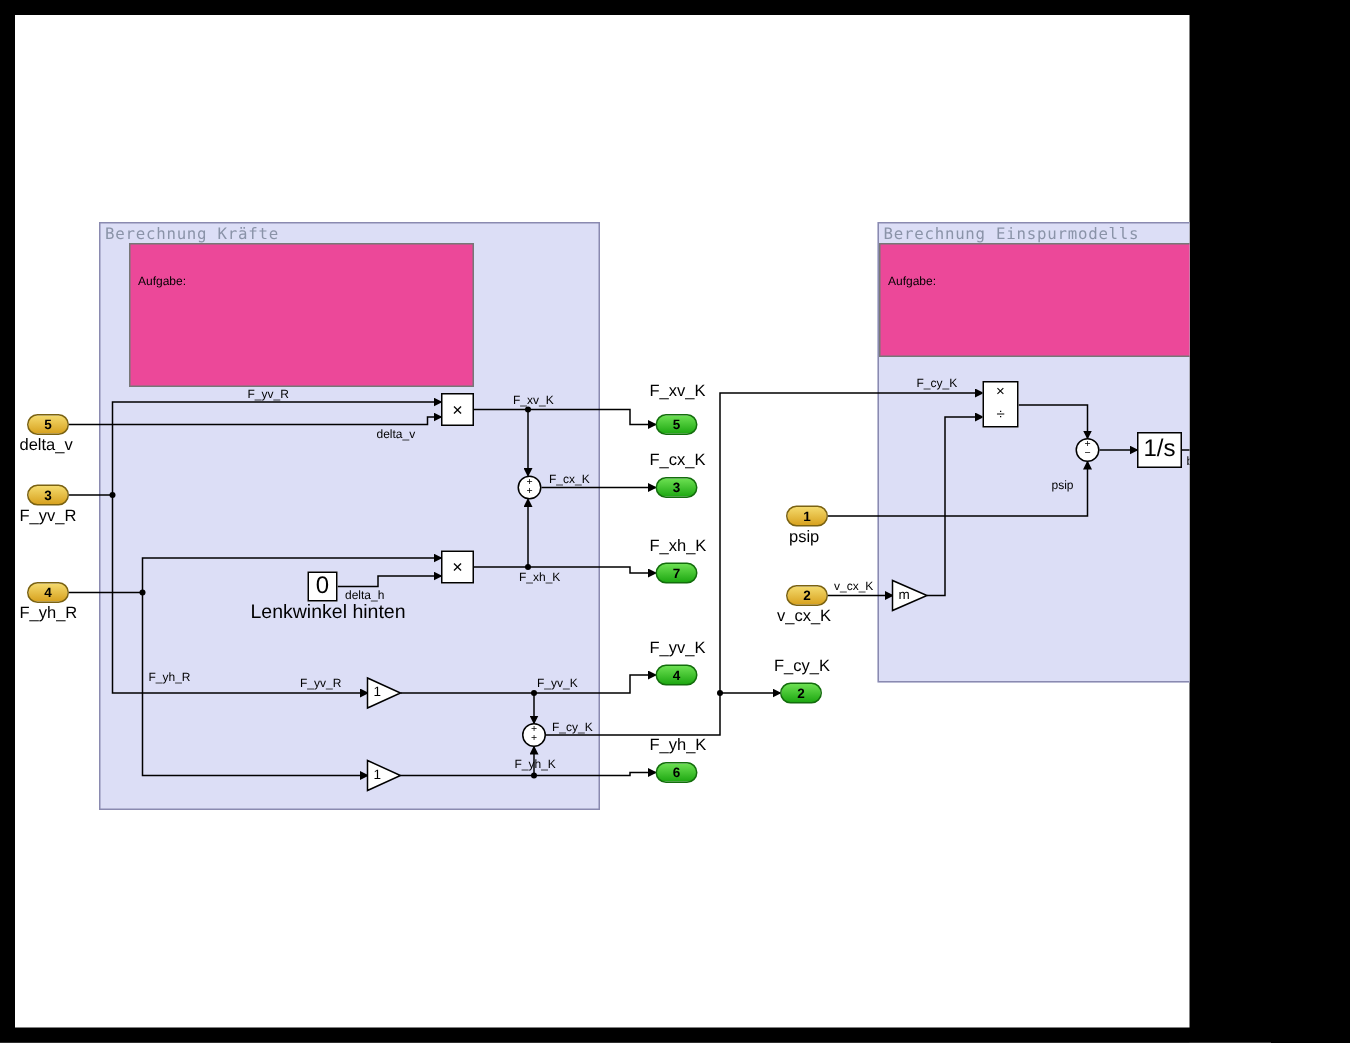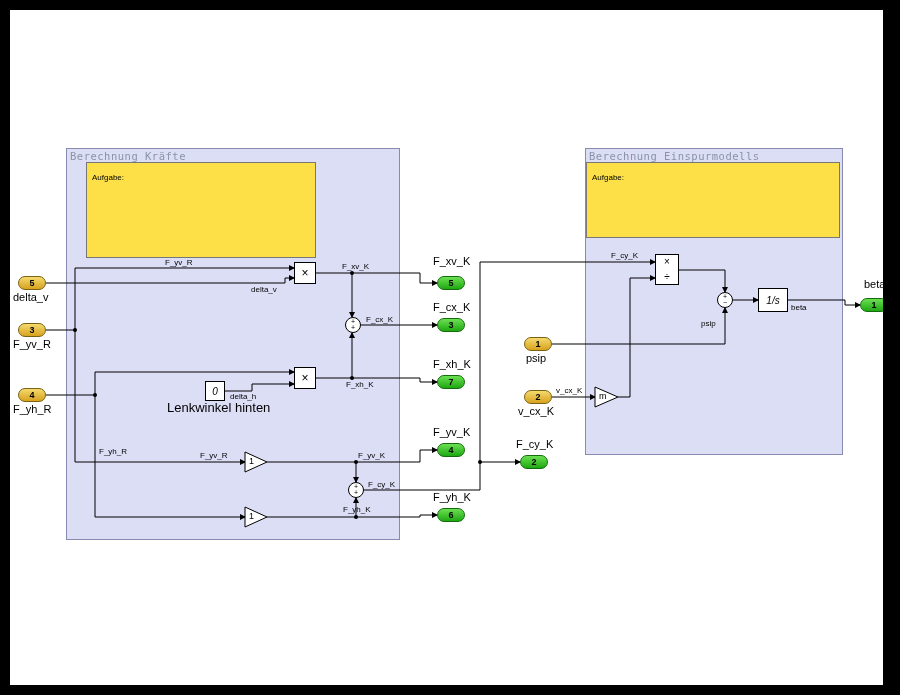--- a/index.html
+++ b/index.html
@@ -1,29 +1,29 @@
 <!DOCTYPE html>
 <html><head>
 <meta charset="utf-8">
 <style>
   html,body{margin:0;padding:0;background:#000;font-family:"Liberation Sans",sans-serif;}
-  .frame{position:relative;width:883px;height:695px;background:#000;overflow:hidden;}
+  .frame{position:relative;width:793px;height:695px;background:#000;overflow:hidden;}
   .sheet{position:absolute;left:10px;top:10px;width:880px;height:675px;background:#fff;}
   .region{position:absolute;background:#dcdef6;border:1px solid #8a8ab0;box-sizing:border-box;}
   .region-title{position:absolute;font-family:"DejaVu Sans Mono",monospace;font-size:10.5px;color:#8a93a8;white-space:nowrap;letter-spacing:0.5px;}
-  .note{position:absolute;background:#fde047;border:1px solid #777;box-sizing:border-box;padding:10px 5px;font-size:8px;line-height:1.3;color:#000;}
+  .note{position:absolute;background:#ec4899;border:1px solid #777;box-sizing:border-box;padding:20px 5px;font-size:8px;line-height:1.3;color:#000;}
   .note .nh{margin-bottom:1px;}
   .wires{position:absolute;left:0;top:0;pointer-events:none;}
   .port{position:absolute;width:28px;height:14px;border-radius:7px;display:flex;align-items:center;justify-content:center;font-size:9px;font-weight:bold;box-sizing:border-box;color:#000;}
   .inport{background:linear-gradient(#f4da6d,#d8a21f);border:1px solid #7a6212;}
   .outport{background:linear-gradient(#6ce052,#1ea812);border:1px solid #136d0c;}
   .plabel{position:absolute;font-size:11px;color:#000;white-space:nowrap;}
   .slabel{position:absolute;font-size:8px;color:#000;white-space:nowrap;}
   .blk{position:absolute;background:#fff;border:1px solid #000;box-sizing:border-box;display:flex;align-items:center;justify-content:center;font-size:12px;color:#000;}
-  .blk.small-f{font-size:10px;font-style:italic;}
+  .blk.small-f{font-size:16px;}
   .blk-col{flex-direction:column;justify-content:space-around;font-size:10px;line-height:10px;}
   .sum{position:absolute;width:16px;height:16px;border:1px solid #000;border-radius:50%;background:#fff;box-sizing:border-box;}
   .sum span{position:absolute;font-size:7px;line-height:6px;left:50%;transform:translateX(-50%);color:#000;}
   .sum .st{top:1px;}
   .sum .sb{bottom:1px;}
   .gain-label{position:absolute;font-size:9px;color:#000;white-space:nowrap;}
   .anno{position:absolute;font-size:13px;color:#000;white-space:nowrap;}
 </style>
 </head>
 <body>

